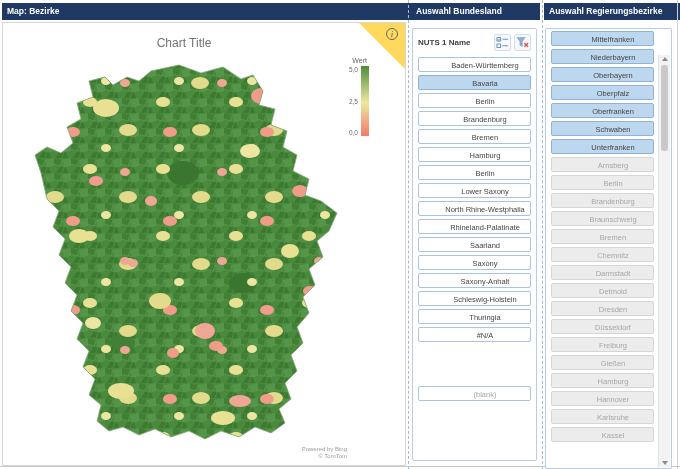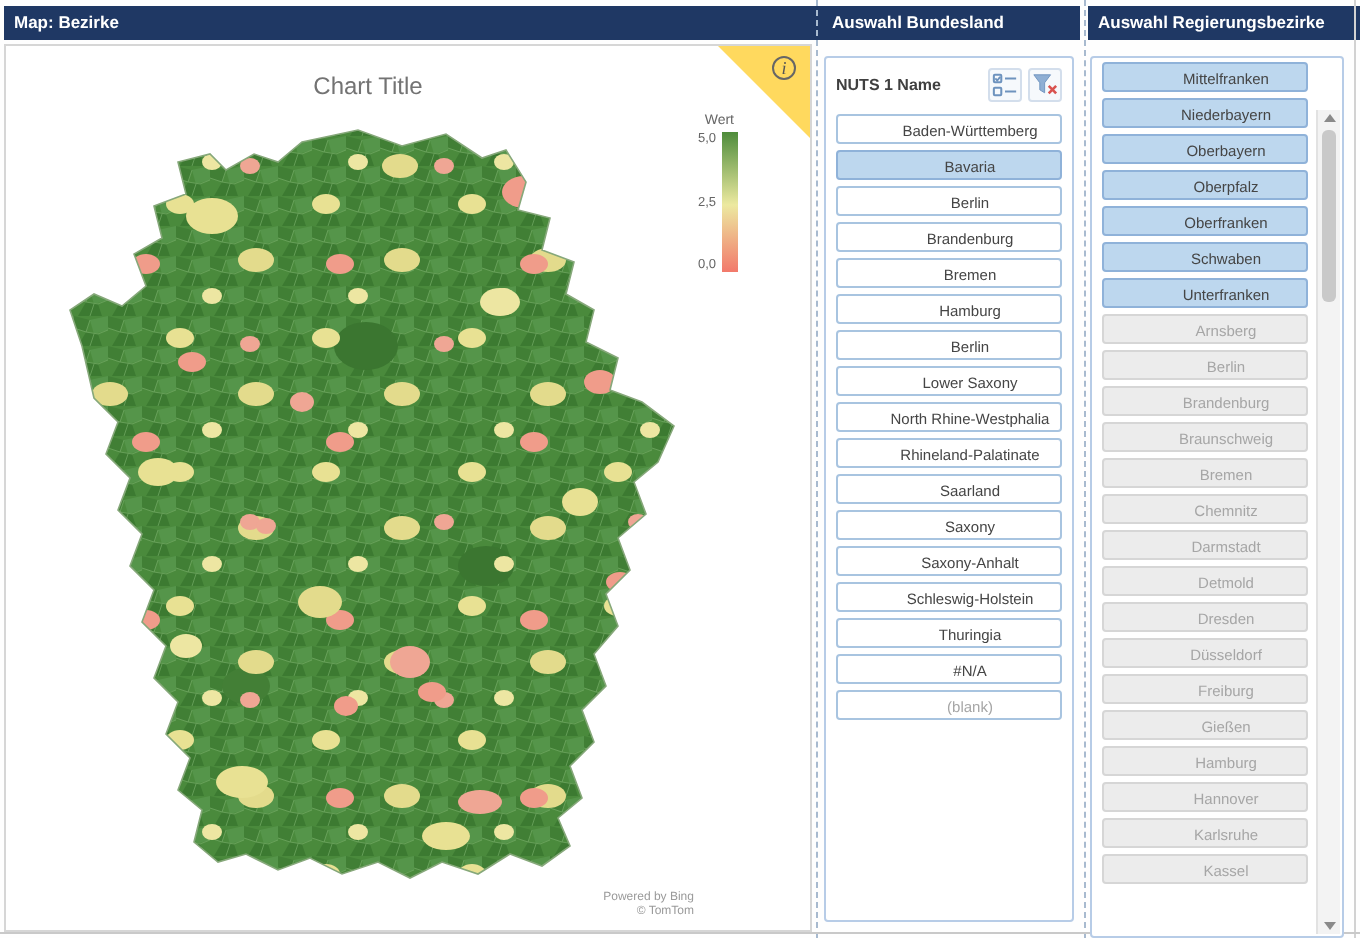--- a/index.html
+++ b/index.html
@@ -61,21 +61,21 @@
   .s-icon-box{border:1px solid #D3DEEC;border-radius:2px;background:#F6F9FC;
               padding:1px;line-height:0;}
   .slicer-items{padding:2px 5px 0 5px;display:flex;flex-direction:column;gap:3px;overflow:hidden;}
   .slicer-reg .slicer-items{padding-right:17px;}
   .slicer-item{height:15px;line-height:15px;border:1px solid #A8C4E0;border-radius:2px;
                font-size:7.5px;color:#454545;padding-left:21px;background:#fff;
                white-space:nowrap;overflow:hidden;text-overflow:ellipsis;flex:0 0 15px;
                box-sizing:border-box;}
   .slicer-item.selected{background:var(--slicer-selected,#BDD7EE);border-color:#8FB2D9;}
   .slicer-item.disabled{background:#ECECEC;border-color:#D6D6D6;color:#A6A6A6;}
-  .slicer-item.blank{color:#A6A6A6;}
+  .slicer-item.blank{color:#A6A6A6;margin-top:41px;}
 
   
   .sb-track{position:absolute;top:26px;bottom:1px;right:1px;width:12px;
             background:#F3F3F3;border-left:1px solid #E2E2E2;box-sizing:border-box;}
   .sb-thumb{position:absolute;top:10px;left:2px;width:7px;height:86px;
             background:#C9C9C9;border-radius:3px;}
   .sb-arrow{position:absolute;left:3px;width:0;height:0;
             border:3px solid transparent;}
   .sb-up{top:2px;border-bottom:4px solid #8A8A8A;border-top:none;}
   .sb-down{bottom:2px;border-top:4px solid #8A8A8A;border-bottom:none;}

